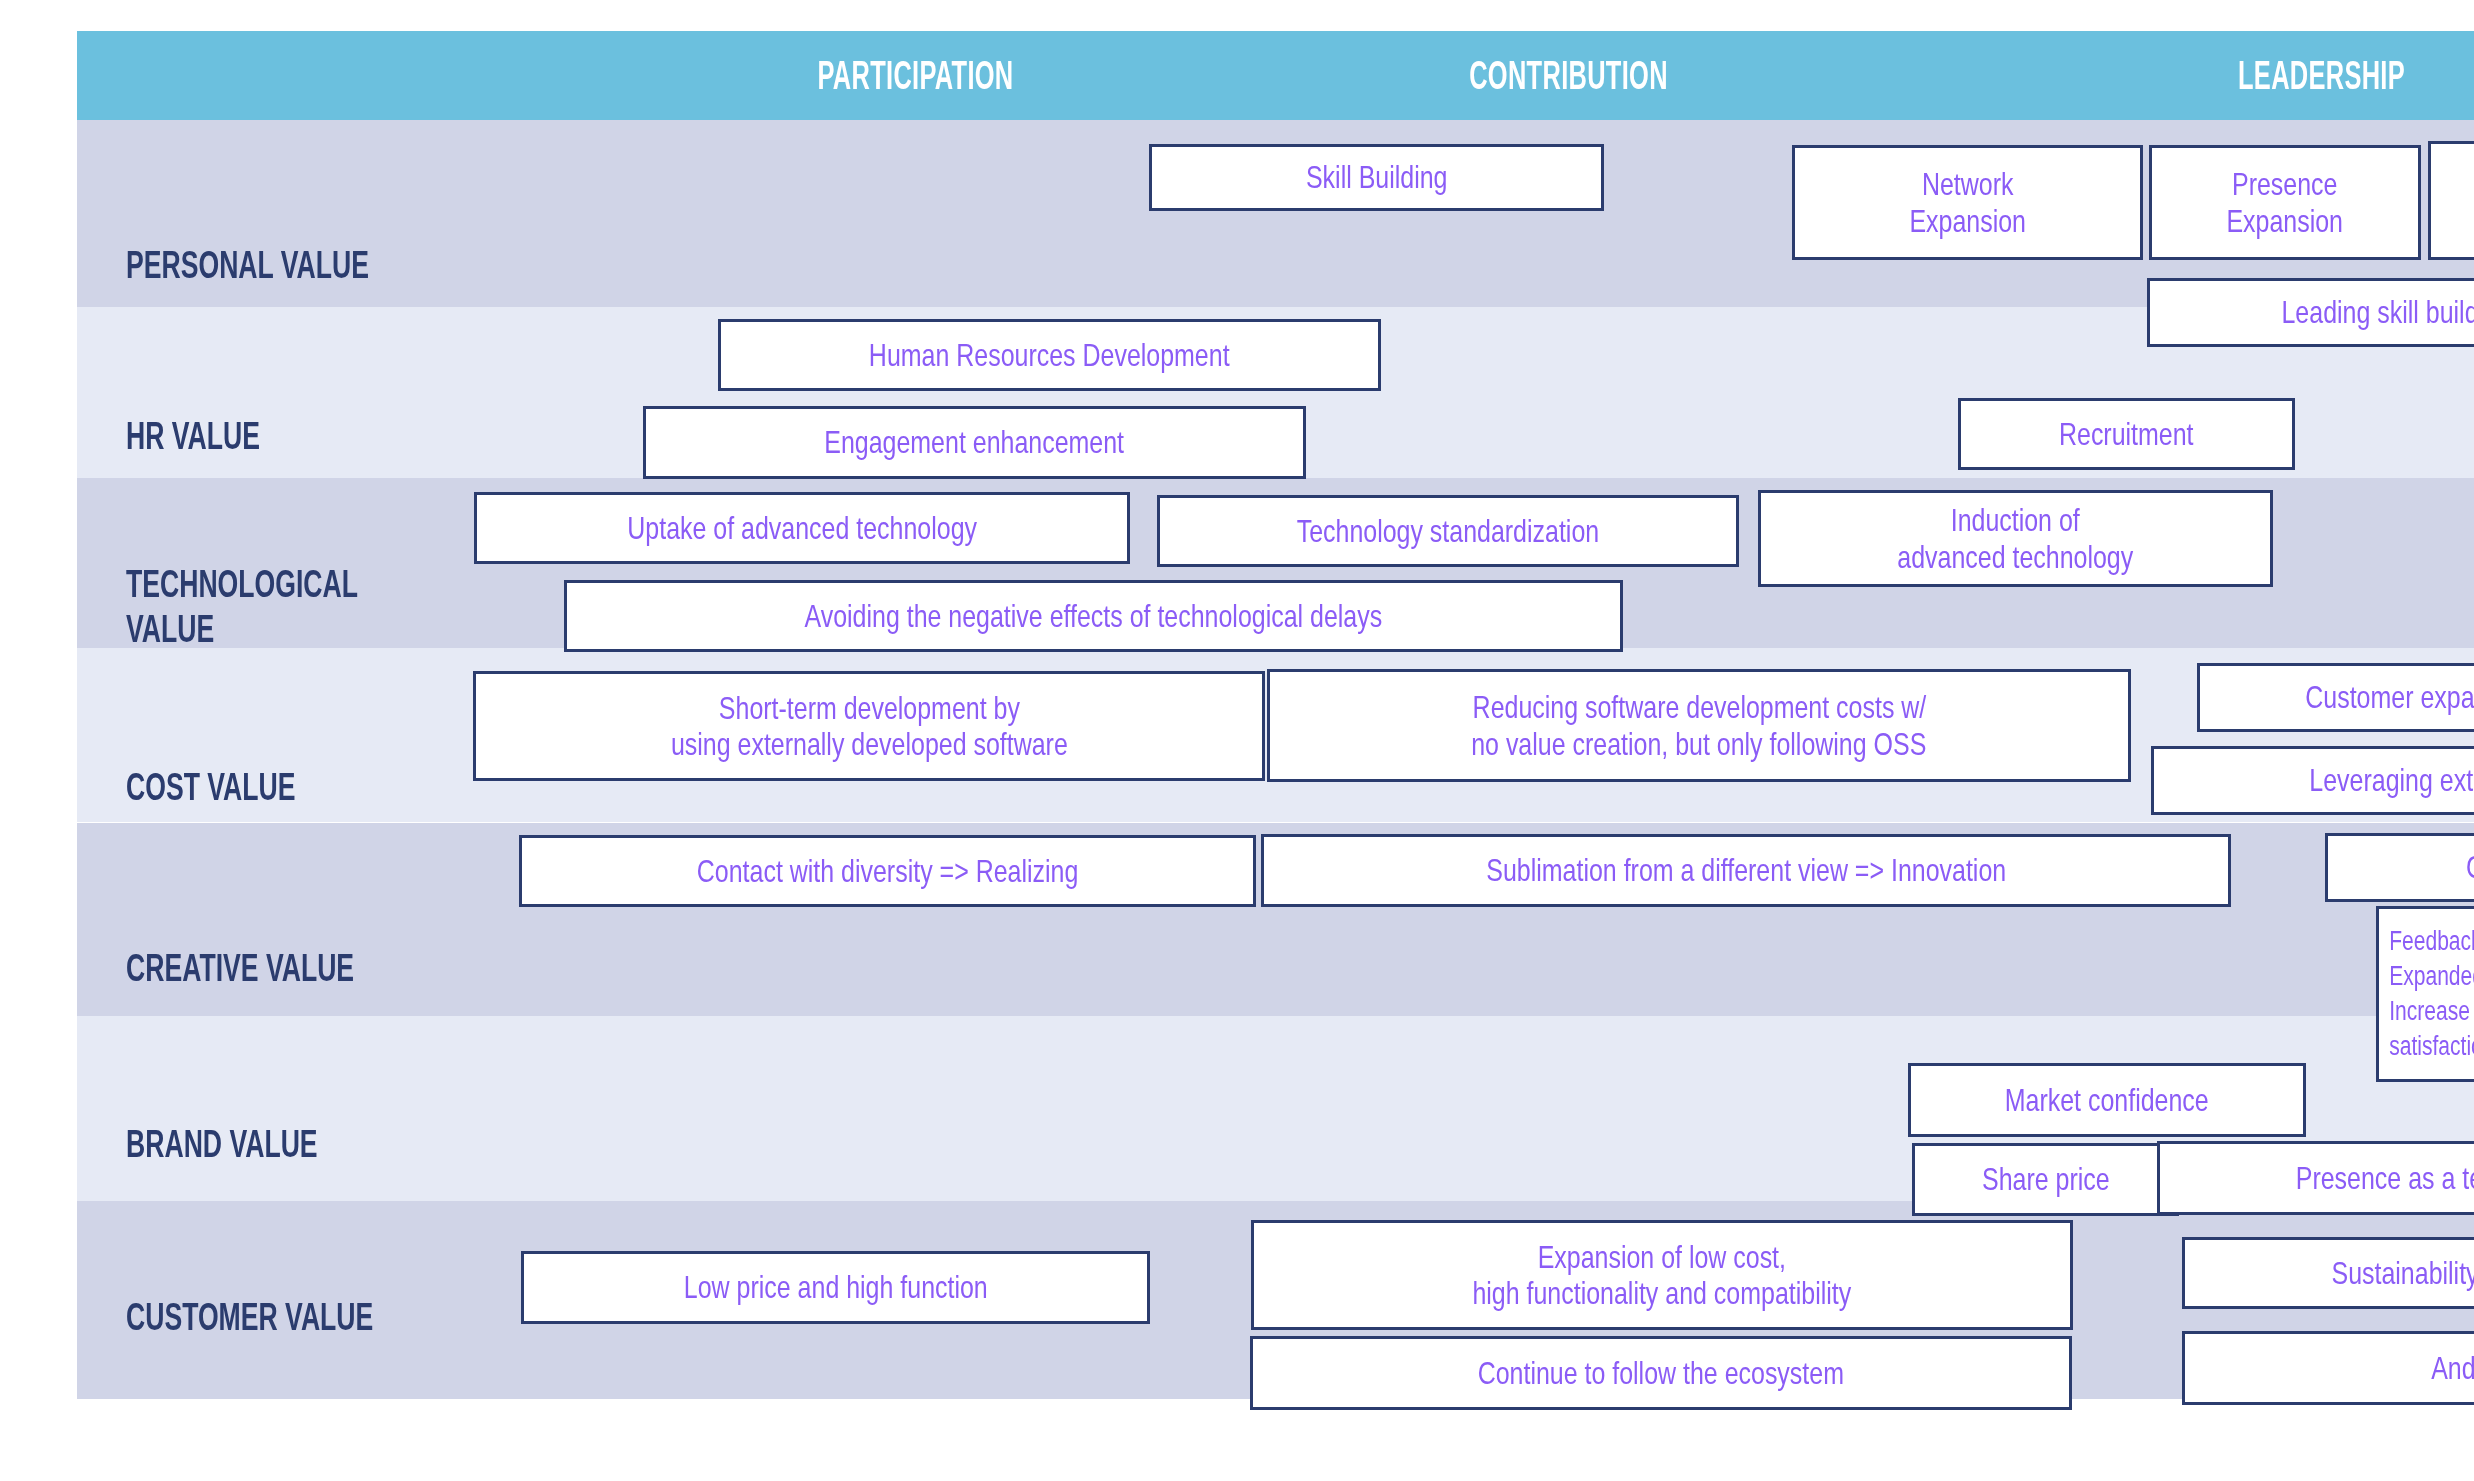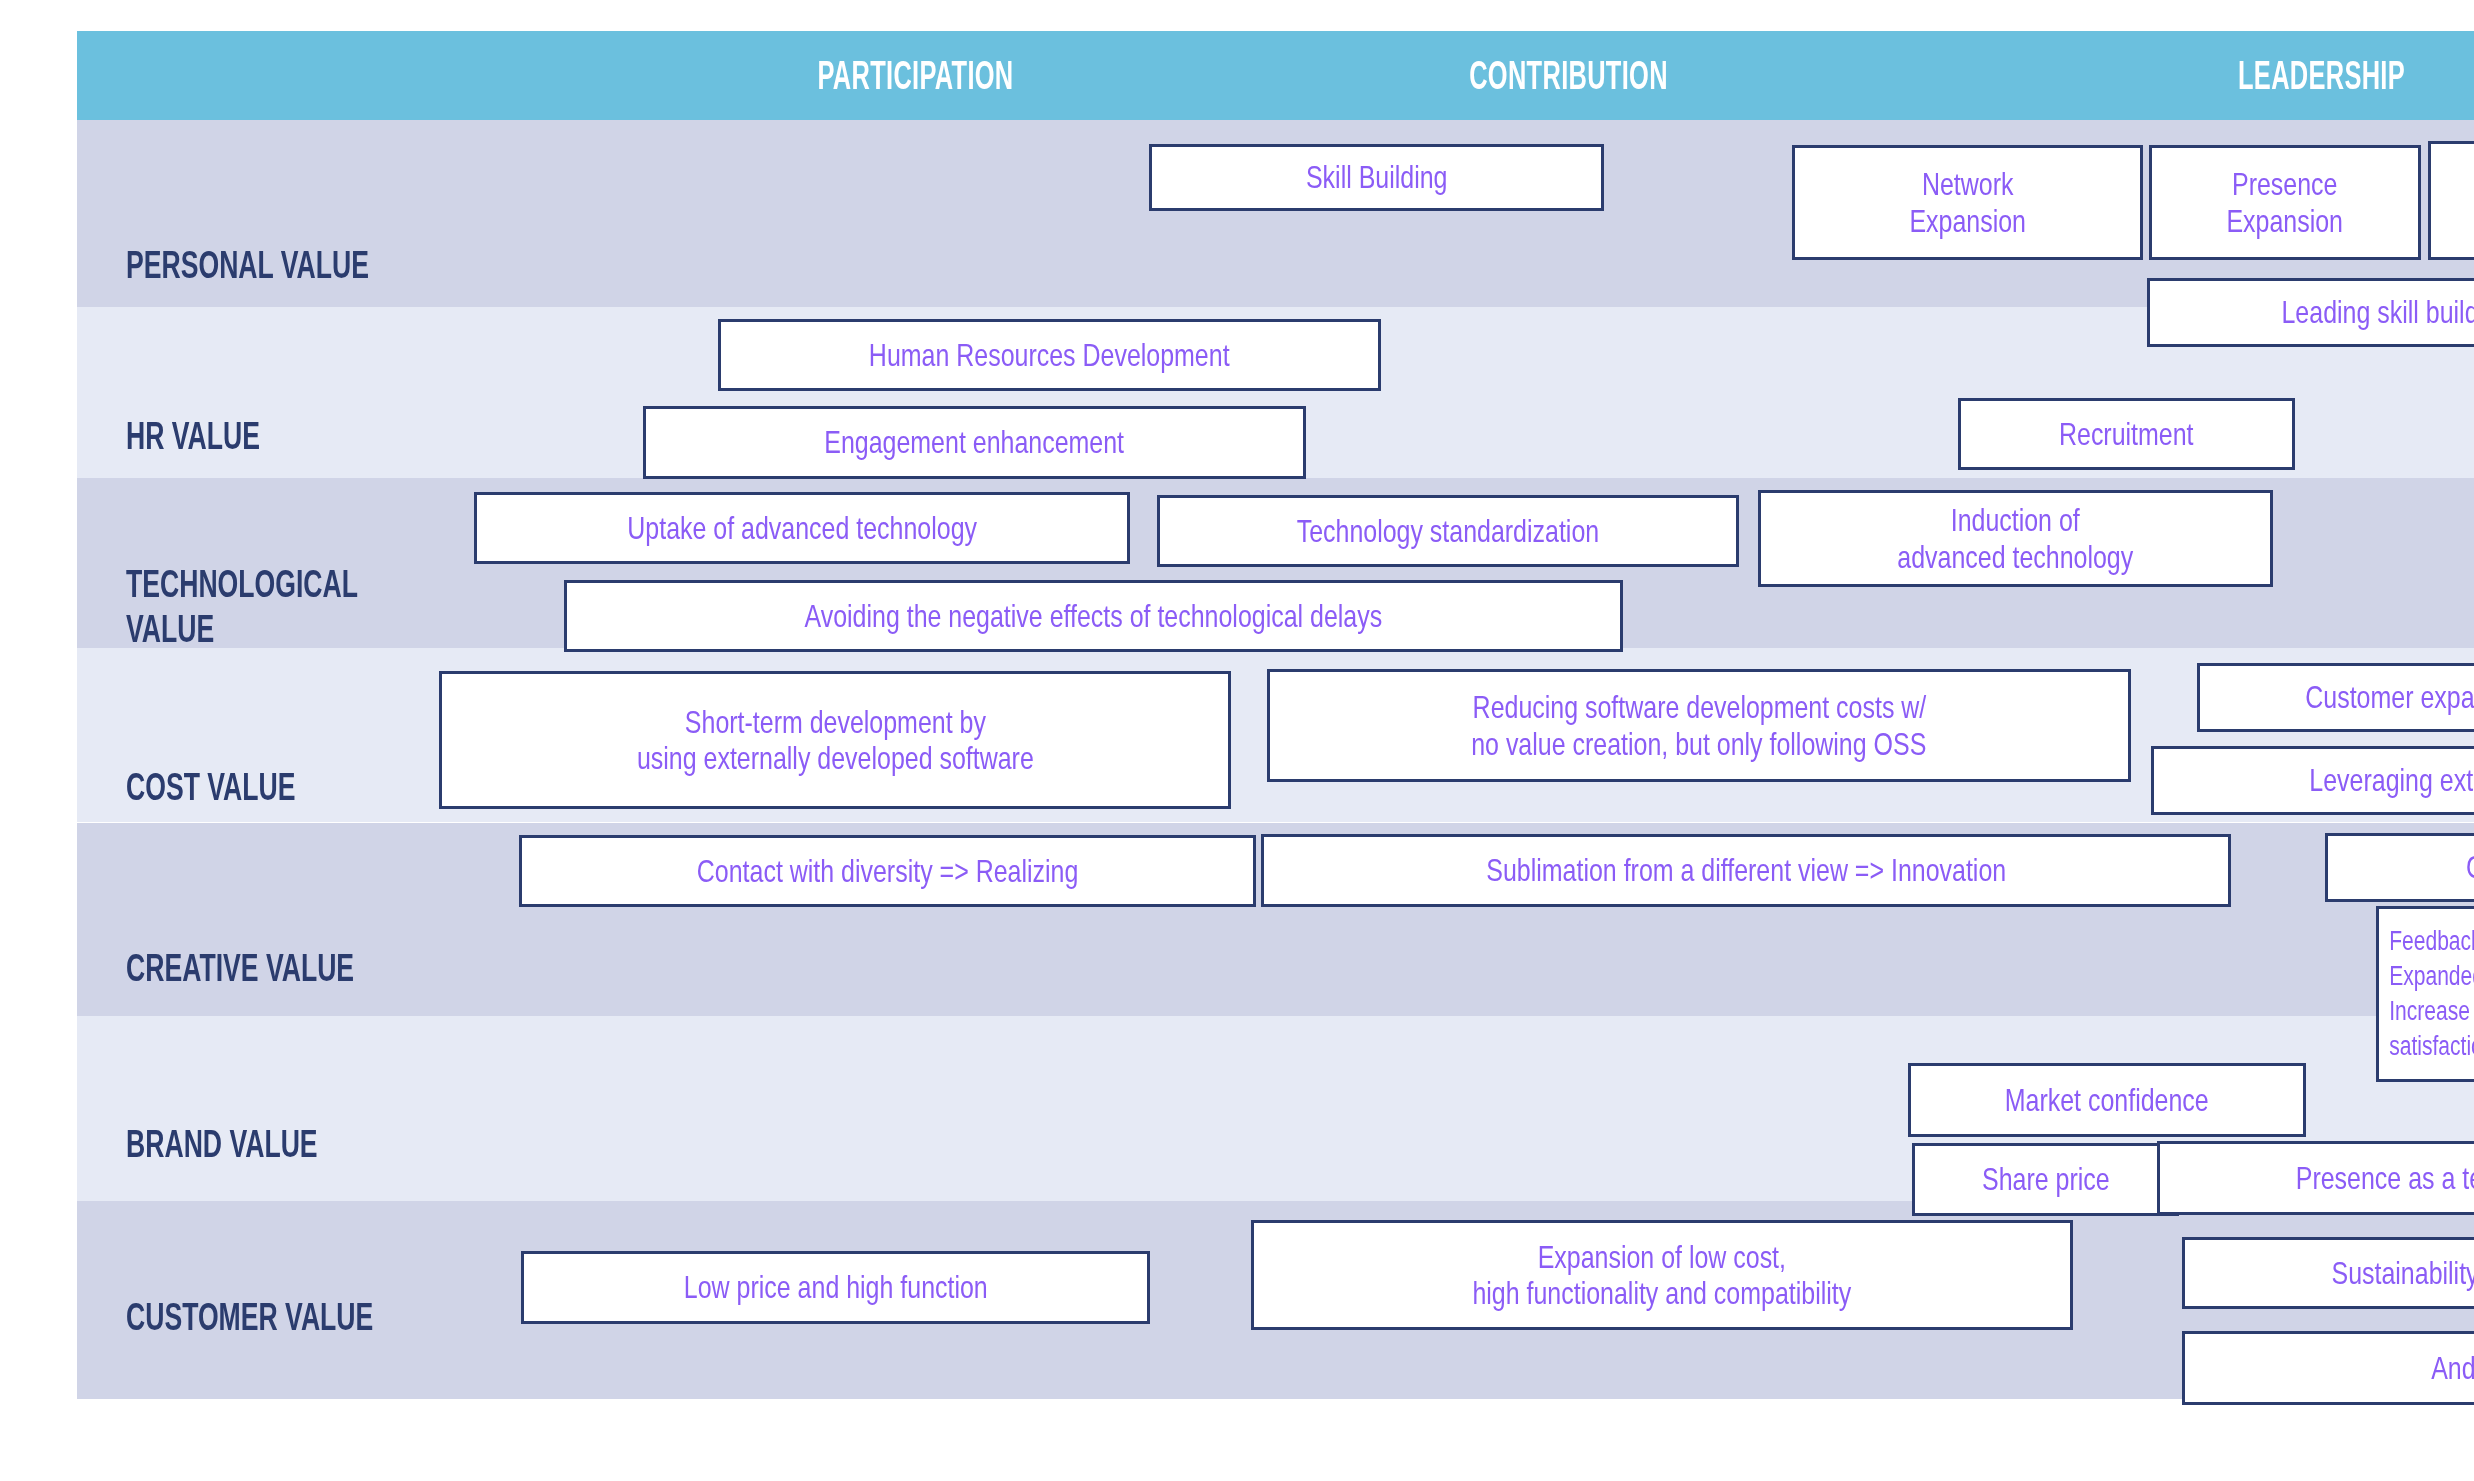--- a/index.html
+++ b/index.html
@@ -141,21 +141,21 @@
     <span>Technology standardization</span>
   </div>
   <div class="box" style="left:1758px;top:490px;width:515px;height:97px;">
     <span>Induction of
 advanced technology</span>
   </div>
   <div class="box" style="left:564px;top:580px;width:1059px;height:72px;">
     <span>Avoiding the negative effects of technological delays</span>
   </div>
 
-  <div class="box" style="left:439px;top:671px;width:792px;height:138px;">
+  <div class="box" style="left:473px;top:671px;width:792px;height:110px;">
     <span>Short-term development by
 using externally developed software</span>
   </div>
   <div class="box" style="left:1267px;top:669px;width:864px;height:113px;text-align:right;">
     <span>Reducing software development costs w/
 no value creation, but only following OSS</span>
   </div>
   <div class="box" style="left:2197px;top:663px;width:445px;height:69px;">
     <span>Customer expansion</span>
   </div>
@@ -189,20 +189,23 @@
     <span>Presence as a technology company</span>
   </div>
 
   <div class="box" style="left:521px;top:1251px;width:629px;height:73px;">
     <span>Low price and high function</span>
   </div>
   <div class="box" style="left:1251px;top:1220px;width:822px;height:110px;">
     <span>Expansion of low cost,
 high functionality and compatibility</span>
   </div>
+  <div class="box" style="left:1250px;top:1336px;width:822px;height:74px;">
+    <span>Continue to follow the ecosystem</span>
+  </div>
   <div class="box" style="left:2182px;top:1237px;width:649px;height:72px;">
     <span>Sustainability of service/product</span>
   </div>
   <div class="box" style="left:2182px;top:1331px;width:649px;height:74px;">
     <span>And more???</span>
   </div>
 
 </div>
 
 

